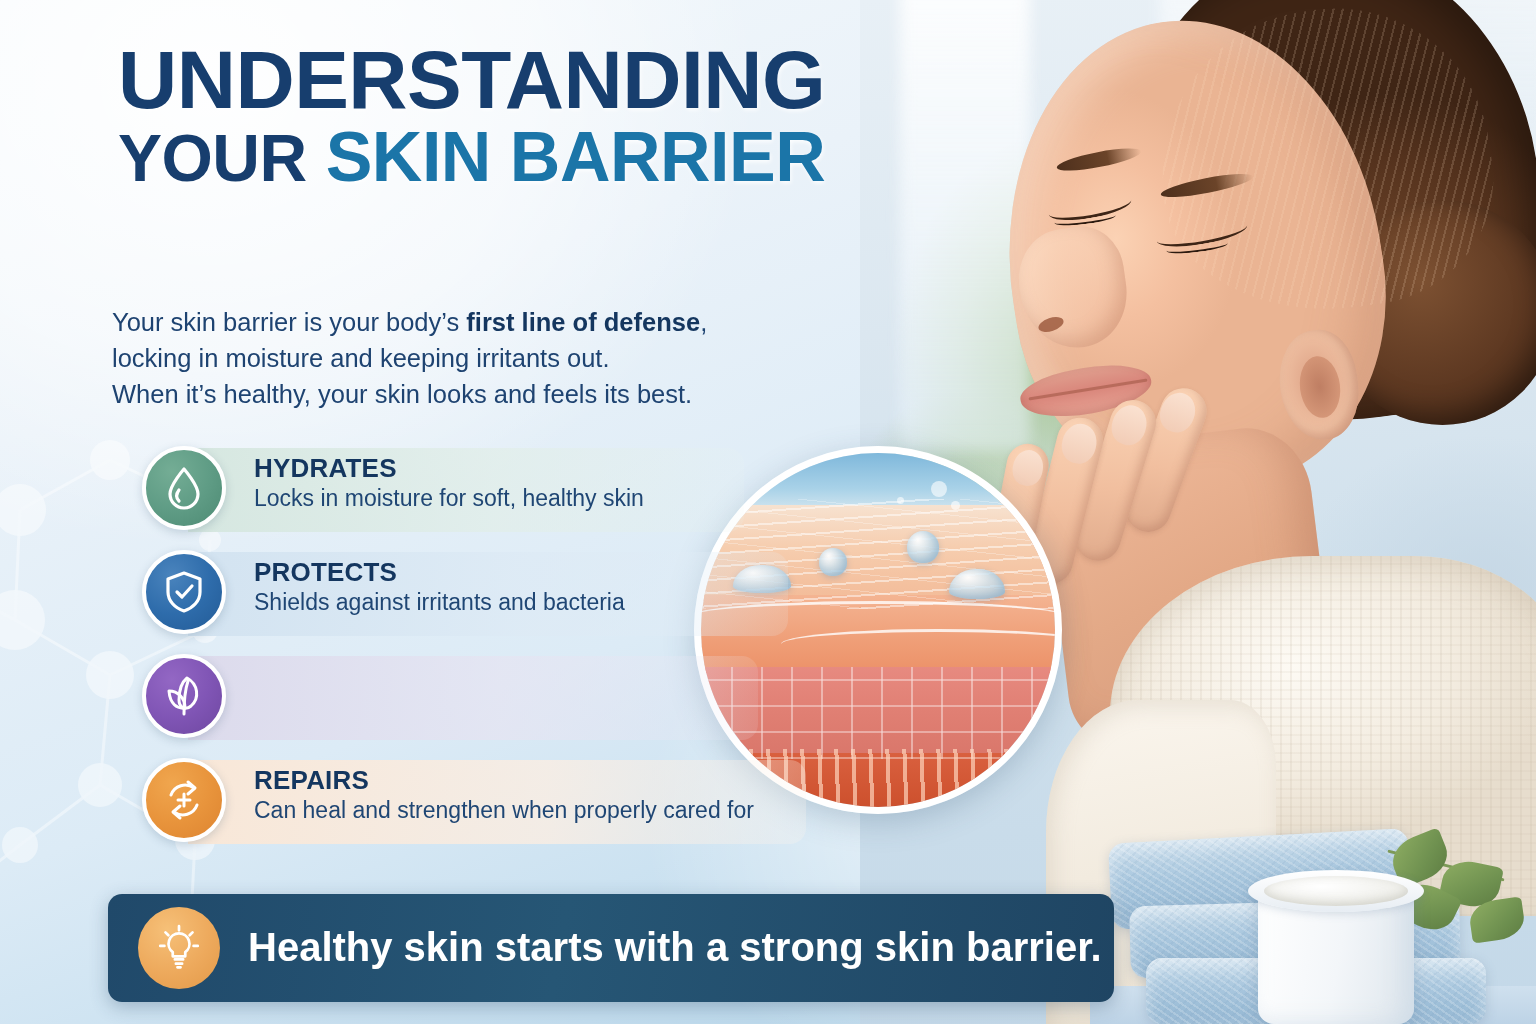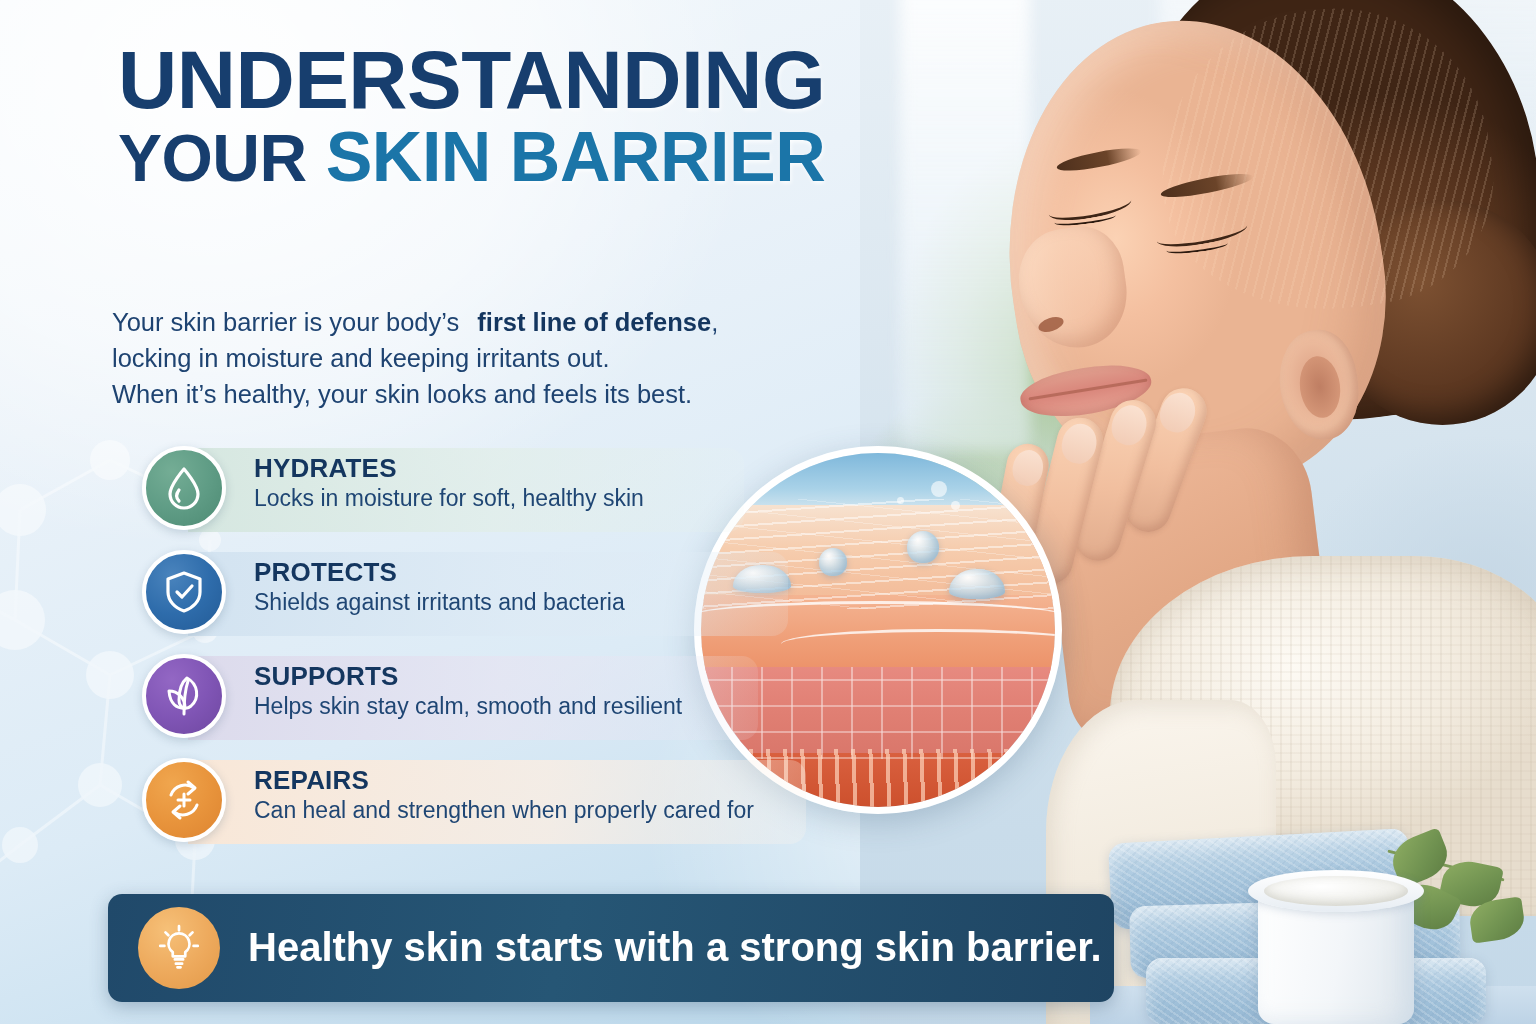--- a/index.html
+++ b/index.html
@@ -222,21 +222,21 @@
   .h-line { font-weight:bold; letter-spacing:-0.5px; line-height:.92;
     text-shadow:1px 2px 4px rgba(255,255,255,.9); }
   .h1 { font-size:82px; color:#173e6e; }
   .h2 { font-size:70px; margin-top:8px; }
   .h2 .word-your { color:#173e6e; font-size:66px; }
   .h2 .word-skin { color:#1b75a8; }
   .h3 { font-size:50px; color:#1c4878; margin-top:8px; }
 
   .intro { position:absolute; left:112px; top:304px; width:700px;
     font-size:25.5px; line-height:1.42; color:#1e4371; }
-  .intro b { color:#14365f;margin-left:11px; }
+  .intro b { color:#14365f; }
 
   
   .rows { position:absolute; left:142px; top:446px; width:640px; }
   .row { position:relative; height:88px; margin-bottom:16px; }
   .row-bg { position:absolute; left:46px; top:2px; height:84px; border-radius:0 16px 16px 0; }
   .r0 .row-bg { width:600px; background:linear-gradient(90deg, rgba(209,226,240,.92) 0%, rgba(221,234,245,.75) 55%, rgba(232,241,248,.15) 100%); }
   .r1 .row-bg { width:556px; background:linear-gradient(90deg, rgba(212,230,222,.92) 0%, rgba(225,238,232,.72) 55%, rgba(236,245,240,.12) 100%); }
   .r2 .row-bg { width:570px; background:linear-gradient(90deg, rgba(220,217,235,.92) 0%, rgba(230,228,242,.72) 55%, rgba(240,239,248,.12) 100%); }
   .r3 .row-bg { width:618px; background:linear-gradient(90deg, rgba(250,231,214,.95) 0%, rgba(252,238,226,.78) 58%, rgba(253,245,238,.25) 100%); }
 
@@ -424,24 +424,20 @@
 
     <div class="row r2">
       <div class="row-bg"></div>
       <div class="badge b-support">
         <svg viewBox="0 0 48 48" fill="none" stroke="#fff" stroke-width="3" stroke-linecap="round" stroke-linejoin="round">
           <path d="M27 6 C38 12 40 26 31 34 C25 39 19 35 19 28 C19 18 22 10 27 6 Z"></path>
           <path d="M9 19 C18 19 25 26 25 36 C17 37 10 32 9 19 Z"></path>
           <path d="M24 42 C24 30 25 18 28 9"></path>
         </svg>
       </div>
-      <div class="row-text">
-        <div class="row-title">SUPPORTS</div>
-        <div class="row-desc">Helps skin stay calm, smooth and resilient</div>
-      </div>
     </div>
 
     <div class="row r3">
       <div class="row-bg"></div>
       <div class="badge b-repair">
         <svg viewBox="0 0 48 48" fill="none" stroke="#fff" stroke-width="3" stroke-linecap="round" stroke-linejoin="round">
           <path d="M11 19 A15 15 0 0 1 34 12"></path>
           <path d="M28 6 l7 6 l-7 6"></path>
           <path d="M37 29 A15 15 0 0 1 14 36"></path>
           <path d="M20 42 l-7 -6 l7 -6"></path>

